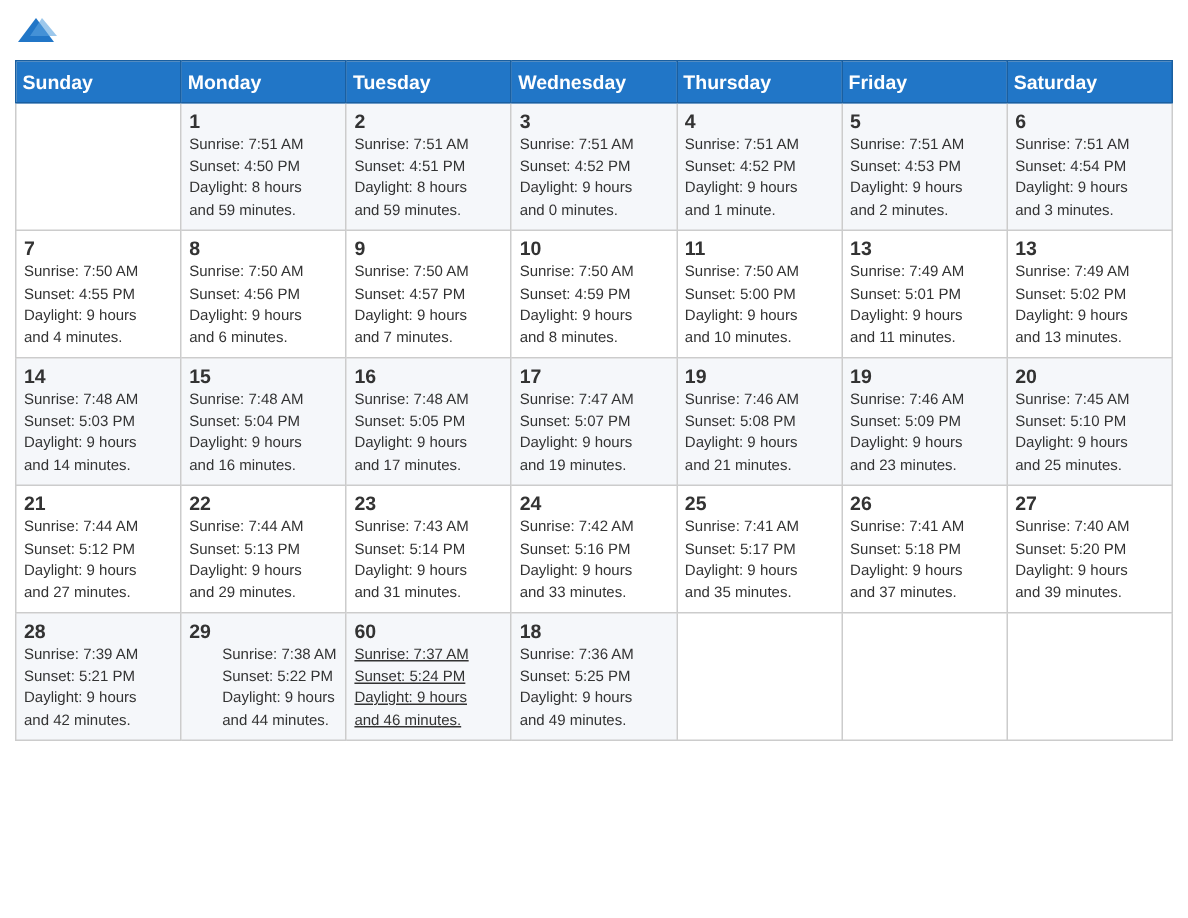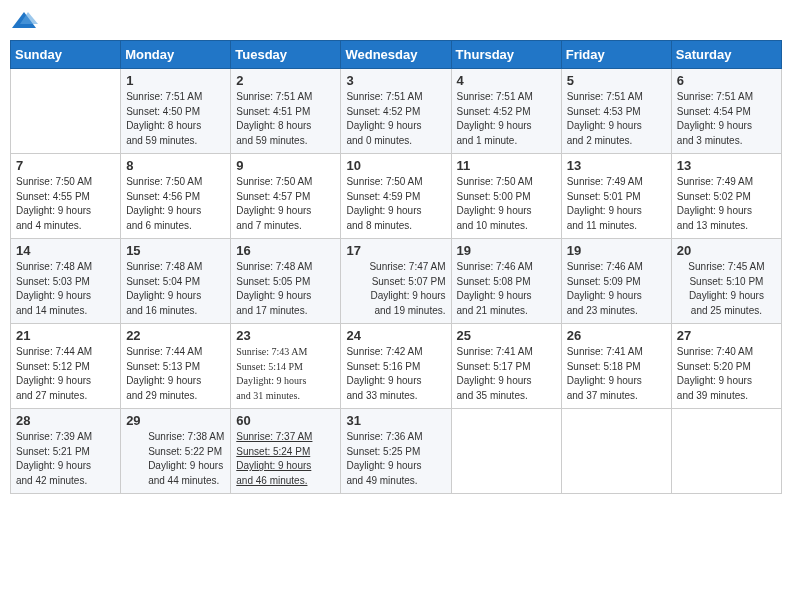--- a/index.html
+++ b/index.html
@@ -233,42 +233,42 @@
         </td>
         <td>
           <span class="day-num">16</span>
           <div class="day-info" style="white-space: pre-line;">Sunrise: 7:48 AM
 Sunset: 5:05 PM
 Daylight: 9 hours
 and 17 minutes.</div>
         </td>
         <td>
           <span class="day-num">17</span>
-          <div class="day-info" style="white-space: pre-line; text-align: right;">Sunrise: 7:47 AM
+          <div class="day-info" style="white-space: pre-line;">Sunrise: 7:47 AM
 Sunset: 5:07 PM
 Daylight: 9 hours
 and 19 minutes.</div>
         </td>
         <td>
           <span class="day-num">19</span>
           <div class="day-info" style="white-space: pre-line;">Sunrise: 7:46 AM
 Sunset: 5:08 PM
 Daylight: 9 hours
 and 21 minutes.</div>
         </td>
         <td>
           <span class="day-num">19</span>
           <div class="day-info" style="white-space: pre-line;">Sunrise: 7:46 AM
 Sunset: 5:09 PM
 Daylight: 9 hours
 and 23 minutes.</div>
         </td>
         <td>
           <span class="day-num">20</span>
-          <div class="day-info" style="white-space: pre-line; text-align: center;">Sunrise: 7:45 AM
+          <div class="day-info" style="white-space: pre-line;">Sunrise: 7:45 AM
 Sunset: 5:10 PM
 Daylight: 9 hours
 and 25 minutes.</div>
         </td>
       </tr>
       <tr>
         <td>
           <span class="day-num">21</span>
           <div class="day-info" style="white-space: pre-line;">Sunrise: 7:44 AM
 Sunset: 5:12 PM
@@ -277,21 +277,21 @@
         </td>
         <td>
           <span class="day-num">22</span>
           <div class="day-info" style="white-space: pre-line;">Sunrise: 7:44 AM
 Sunset: 5:13 PM
 Daylight: 9 hours
 and 29 minutes.</div>
         </td>
         <td>
           <span class="day-num">23</span>
-          <div class="day-info" style="white-space: pre-line; font-family: Liberation Serif, serif;">Sunrise: 7:43 AM
+          <div class="day-info" style="white-space: pre-line;">Sunrise: 7:43 AM
 Sunset: 5:14 PM
 Daylight: 9 hours
 and 31 minutes.</div>
         </td>
         <td>
           <span class="day-num">24</span>
           <div class="day-info" style="white-space: pre-line;">Sunrise: 7:42 AM
 Sunset: 5:16 PM
 Daylight: 9 hours
 and 33 minutes.</div>
@@ -334,21 +334,21 @@
 and 44 minutes.</div>
         </td>
         <td>
           <span class="day-num">60</span>
           <div class="day-info" style="white-space: pre-line; text-decoration: underline;">Sunrise: 7:37 AM
 Sunset: 5:24 PM
 Daylight: 9 hours
 and 46 minutes.</div>
         </td>
         <td>
-          <span class="day-num">31</span>
+          <span class="day-num">18</span>
           <div class="day-info" style="white-space: pre-line;">Sunrise: 7:36 AM
 Sunset: 5:25 PM
 Daylight: 9 hours
 and 49 minutes.</div>
         </td>
         <td class="empty-cell"></td>
         <td class="empty-cell"></td>
         <td class="empty-cell"></td>
       </tr>
     </tbody>

